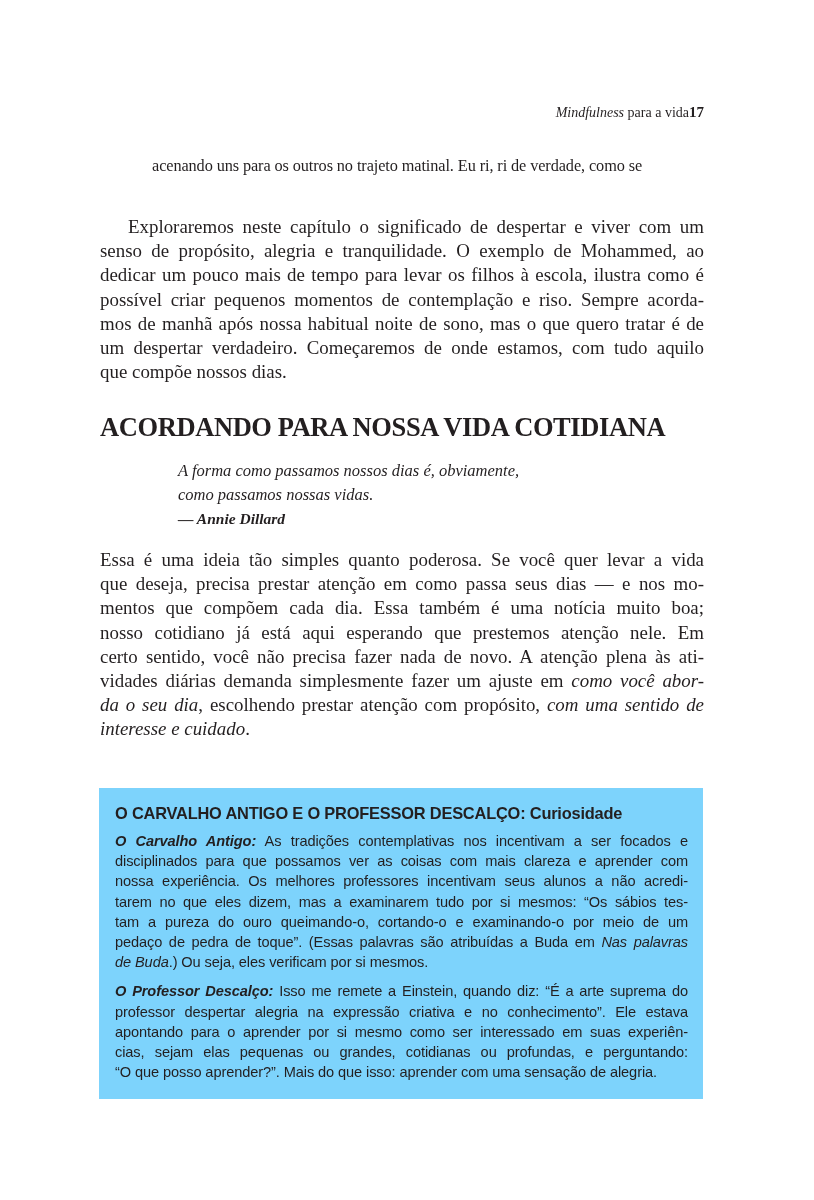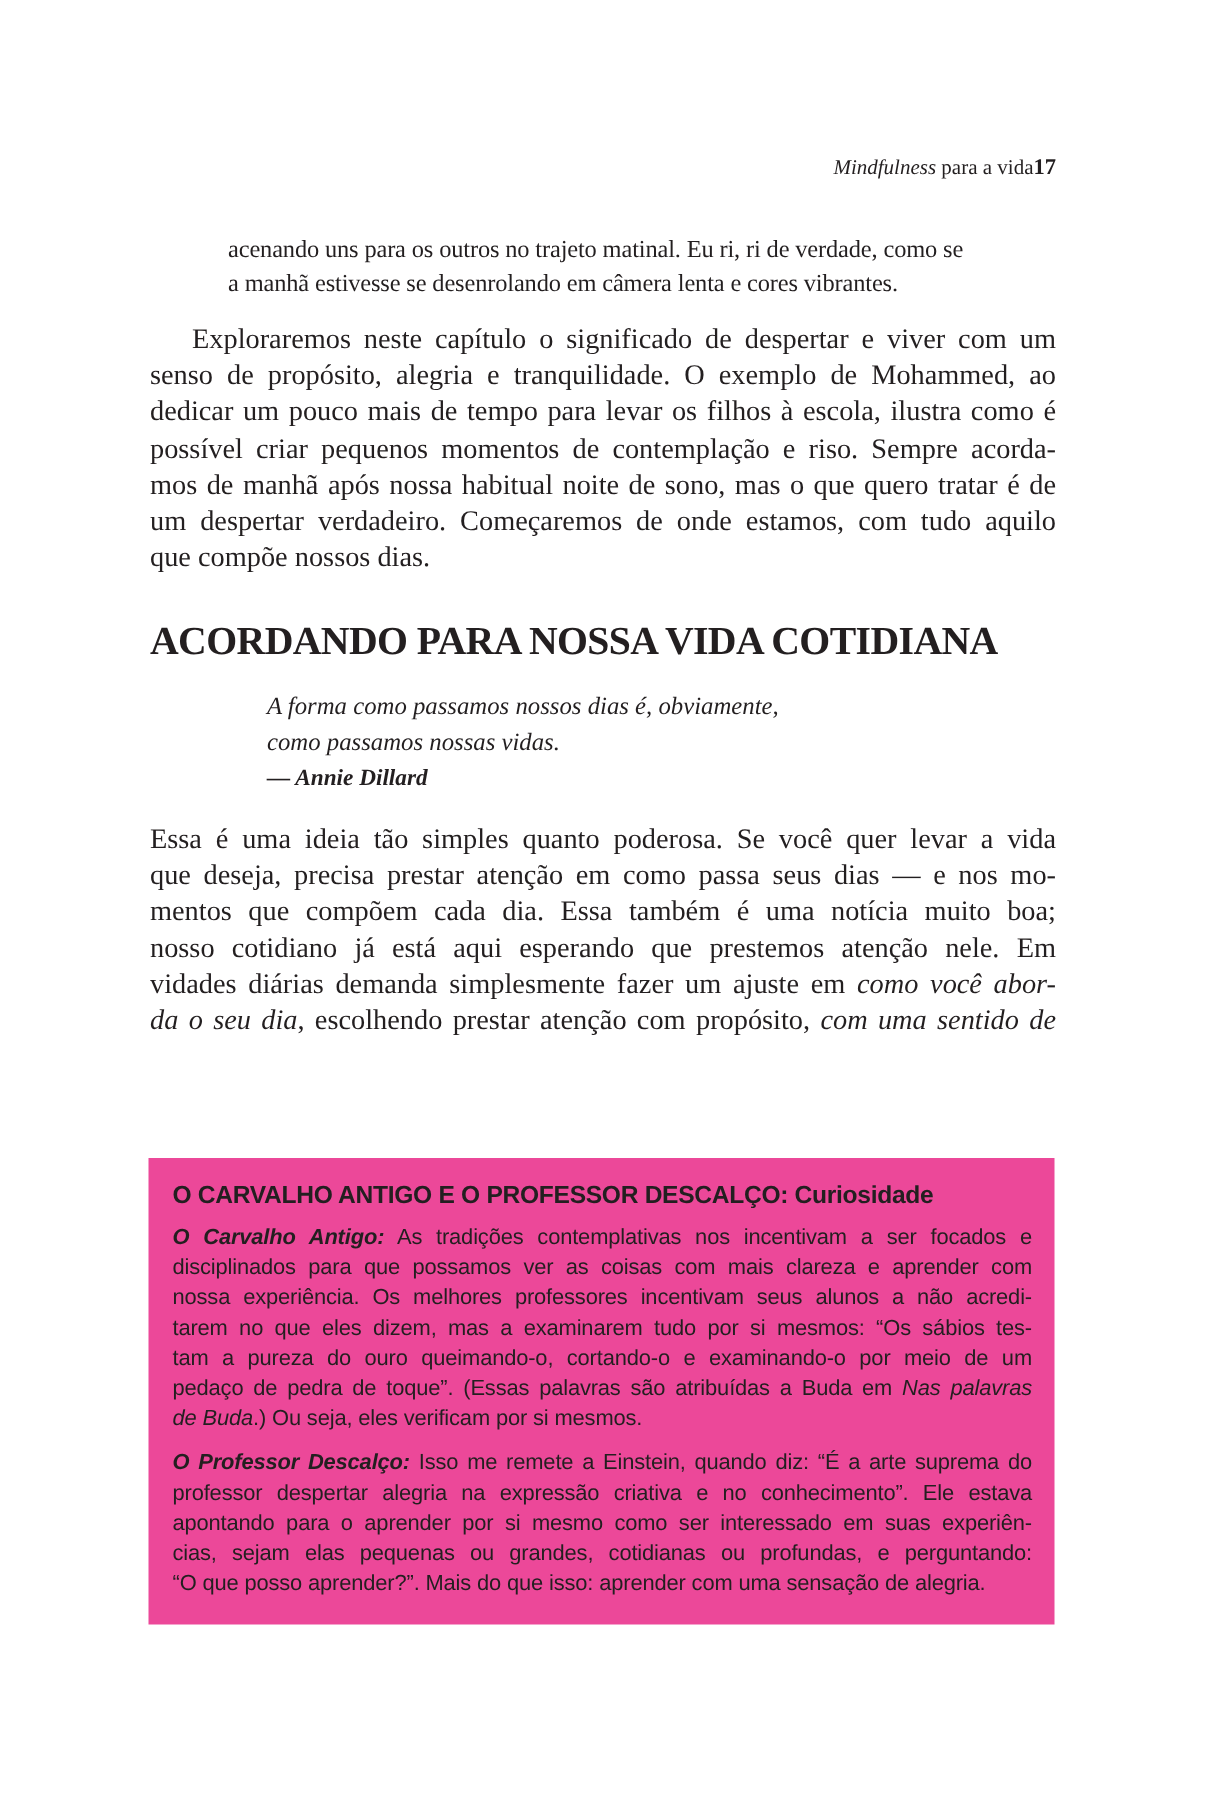--- a/index.html
+++ b/index.html
@@ -20,38 +20,37 @@
   .section-heading { position: absolute; left: 100px; top: 412px; font-family: "Liberation Serif", serif; font-weight: bold; font-size: 26.5px; letter-spacing: -0.4px; margin: 0; }
 
   .epigraph { position: absolute; left: 178px; top: 459px; font-family: "Liberation Serif", serif; font-style: italic; font-size: 16.5px; line-height: 24px; }
   .epigraph .author { display: block; font-weight: bold; font-size: 15.5px; }
 
   .para2 { top: 548px; }
   .para2 .line { display: block; text-align: justify; text-align-last: justify; white-space: nowrap; }
   .para2 .line.last { text-align-last: left; }
   em { font-style: italic; }
 
-  .sidebar-box { position: absolute; left: 99px; top: 772px; width: 604px; height: 311px; background: #ec4899; box-sizing: border-box; padding: 14px 15px 0 16px; font-family: "Liberation Sans", sans-serif; }
+  .sidebar-box { position: absolute; left: 99px; top: 788px; width: 604px; height: 311px; background: #7dd3fc; box-sizing: border-box; padding: 14px 15px 0 16px; font-family: "Liberation Sans", sans-serif; }
   .box-title { font-weight: bold; font-size: 16.4px; letter-spacing: -0.2px; margin: 2px 0 8px 0; }
   .box-para { font-size: 14.6px; line-height: 20.2px; margin: 0 0 9px 0; letter-spacing: -0.1px; }
   .box-para .line { display: block; text-align: justify; text-align-last: justify; white-space: nowrap; }
   .box-para .line.last { text-align-last: left; }
   .box-para .lead { font-weight: bold; font-style: italic; margin-top: 44px; }
 </style>
 </head>
 <body>
 
 <div class="running-head">
   <span class="title"><em>Mindfulness</em><span> para a vida</span></span>
   <span class="page-num">17</span>
 </div>
 
 <div class="block-quote">
   <div>acenando uns para os outros no trajeto matinal. Eu ri, ri de verdade, como se</div>
-  <div>a manhã estivesse se desenrolando em câmera lenta e cores vibrantes.</div>
 </div>
 
 <div class="para para1">
   <span class="line indent">Exploraremos neste capítulo o significado de despertar e viver com um</span>
   <span class="line">senso de propósito, alegria e tranquilidade. O exemplo de Mohammed, ao</span>
   <span class="line">dedicar um pouco mais de tempo para levar os filhos à escola, ilustra como é</span>
   <span class="line">possível criar pequenos momentos de contemplação e riso. Sempre acorda-</span>
   <span class="line">mos de manhã após nossa habitual noite de sono, mas o que quero tratar é de</span>
   <span class="line">um despertar verdadeiro. Começaremos de onde estamos, com tudo aquilo</span>
   <span class="line last">que compõe nossos dias.</span>
@@ -63,22 +62,24 @@
   <div>A forma como passamos nossos dias é, obviamente,</div>
   <div>como passamos nossas vidas.</div>
   <span class="author">— Annie Dillard</span>
 </div>
 
 <div class="para para2">
   <span class="line">Essa é uma ideia tão simples quanto poderosa. Se você quer levar a vida</span>
   <span class="line">que deseja, precisa prestar atenção em como passa seus dias — e nos mo-</span>
   <span class="line">mentos que compõem cada dia. Essa também é uma notícia muito boa;</span>
   <span class="line">nosso cotidiano já está aqui esperando que prestemos atenção nele. Em</span>
+  <span class="line">certo sentido, você não precisa fazer nada de novo. A atenção plena às ati-</span>
   <span class="line"><span>vidades diárias demanda simplesmente fazer um ajuste em </span><em>como você abor-</em></span>
   <span class="line"><em>da o seu dia</em><span>, escolhendo prestar atenção com propósito, </span><em>com uma sentido de</em></span>
+  <span class="line last"><em>interesse e cuidado</em><span>.</span></span>
 </div>
 
 <div class="sidebar-box">
   <div class="box-title">O CARVALHO ANTIGO E O PROFESSOR DESCALÇO: Curiosidade</div>
   <div class="box-para">
     <span class="line"><span class="lead">O Carvalho Antigo:</span><span> As tradições contemplativas nos incentivam a ser focados e</span></span>
     <span class="line">disciplinados para que possamos ver as coisas com mais clareza e aprender com</span>
     <span class="line">nossa experiência. Os melhores professores incentivam seus alunos a não acredi-</span>
     <span class="line">tarem no que eles dizem, mas a examinarem tudo por si mesmos: “Os sábios tes-</span>
     <span class="line">tam a pureza do ouro queimando-o, cortando-o e examinando-o por meio de um</span>

